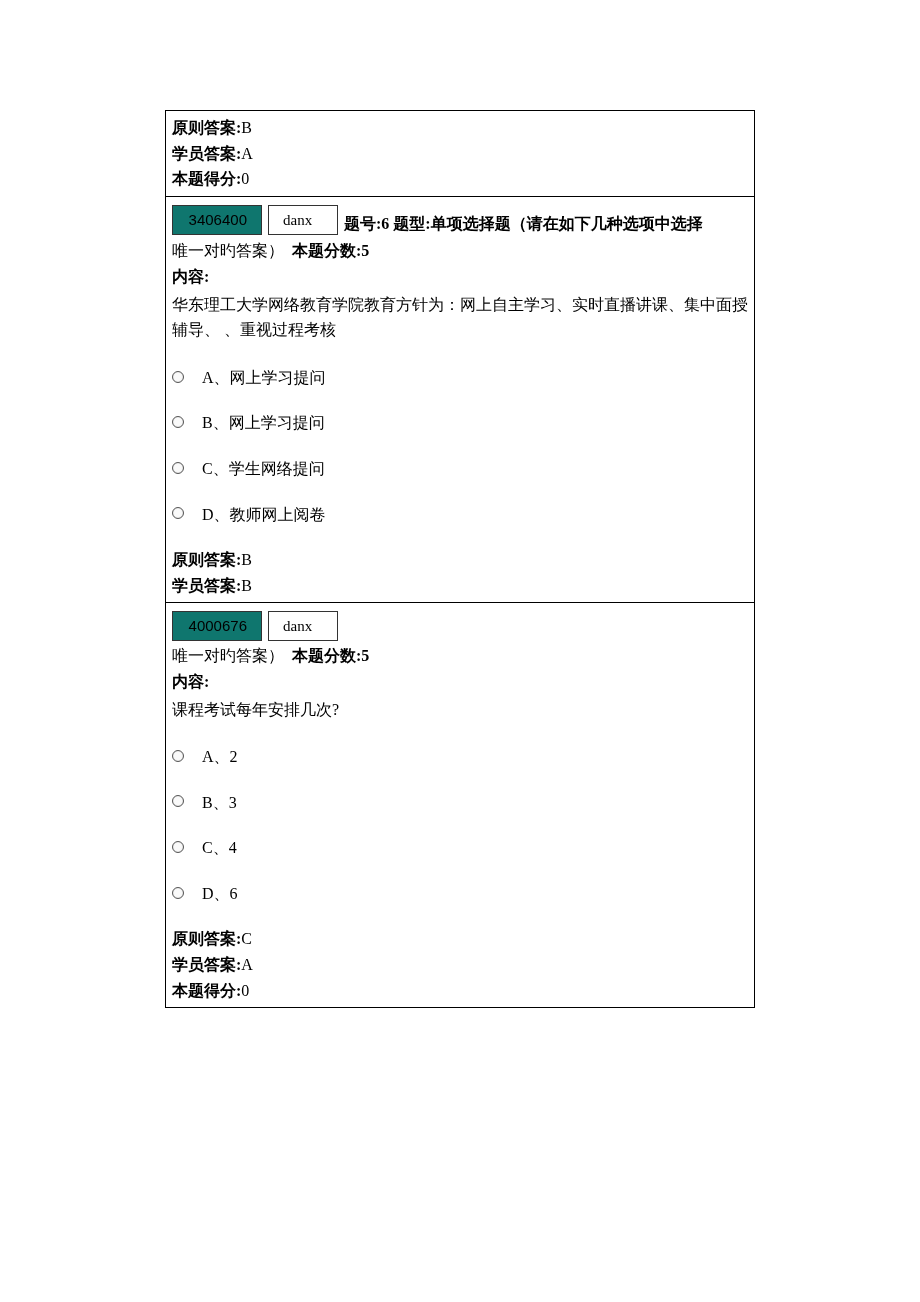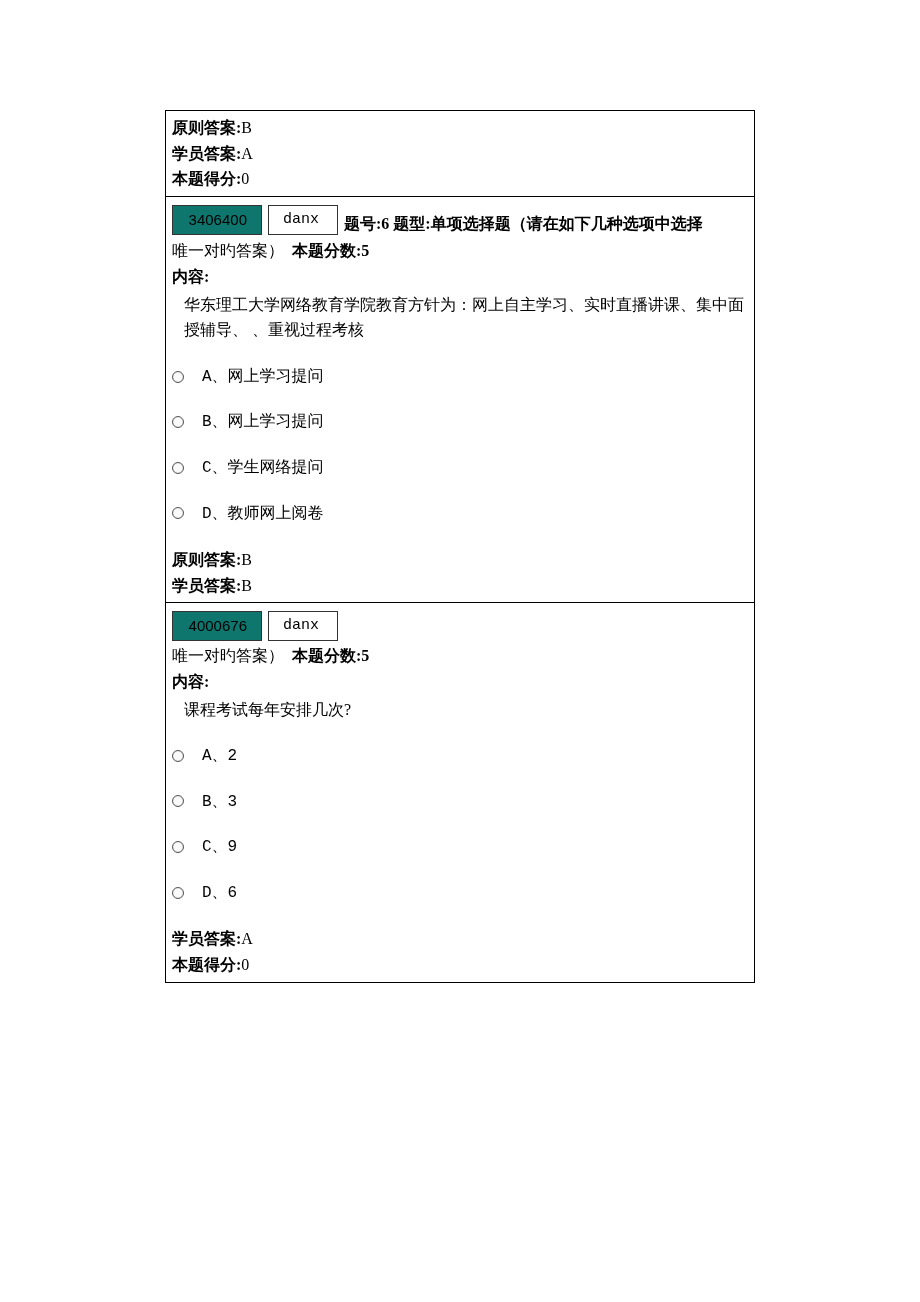--- a/index.html
+++ b/index.html
@@ -32,37 +32,36 @@
       padding: 2px 14px;
       font-family: Arial, sans-serif;
       font-size: 15px;
       background: #0f766e;
       min-width: 90px;
       text-align: right;
     }
     .type-box {
       border: 1px solid #333;
       padding: 2px 14px;
-      font-family: Liberation Mono, monospace;
+      font-family: Liberation Serif, serif;
       font-size: 15px;
       background: #fff;
       min-width: 70px;
       text-align: left;
     }
     .meta-text {
       flex: 1;
       padding-top: 6px;
     }
     .content-text {
-      margin: 2px 0 20px 12px;
+      margin: 2px 0 20px 0;
     }
     .options-wrap {
       margin-top: 18px;
       margin-bottom: 20px;
-      font-family: Liberation Mono, monospace;
     }
     .option-row {
       display: flex;
       align-items: center;
       margin: 8px 0 18px 0;
     }
     .radio-icon {
       width: 12px;
       height: 12px;
       border: 1px solid #555;
@@ -149,27 +148,30 @@
     <div class="option-row">
       <span class="radio-icon"></span>
       <span class="option-label">A、2</span>
     </div>
     <div class="option-row">
       <span class="radio-icon"></span>
       <span class="option-label">B、3</span>
     </div>
     <div class="option-row">
       <span class="radio-icon"></span>
-      <span class="option-label">C、9</span>
+      <span class="option-label">C、4</span>
     </div>
     <div class="option-row">
       <span class="radio-icon"></span>
       <span class="option-label">D、6</span>
     </div>
   </div>
 
+  <div class="result-line">
+    <span class="bold">原则答案:</span><span>C</span>
+  </div>
   <div class="result-line">
     <span class="bold">学员答案:</span><span>A</span>
   </div>
   <div class="result-line">
     <span class="bold">本题得分:</span><span>0</span>
   </div>
 </div>
 
 </body></html>

